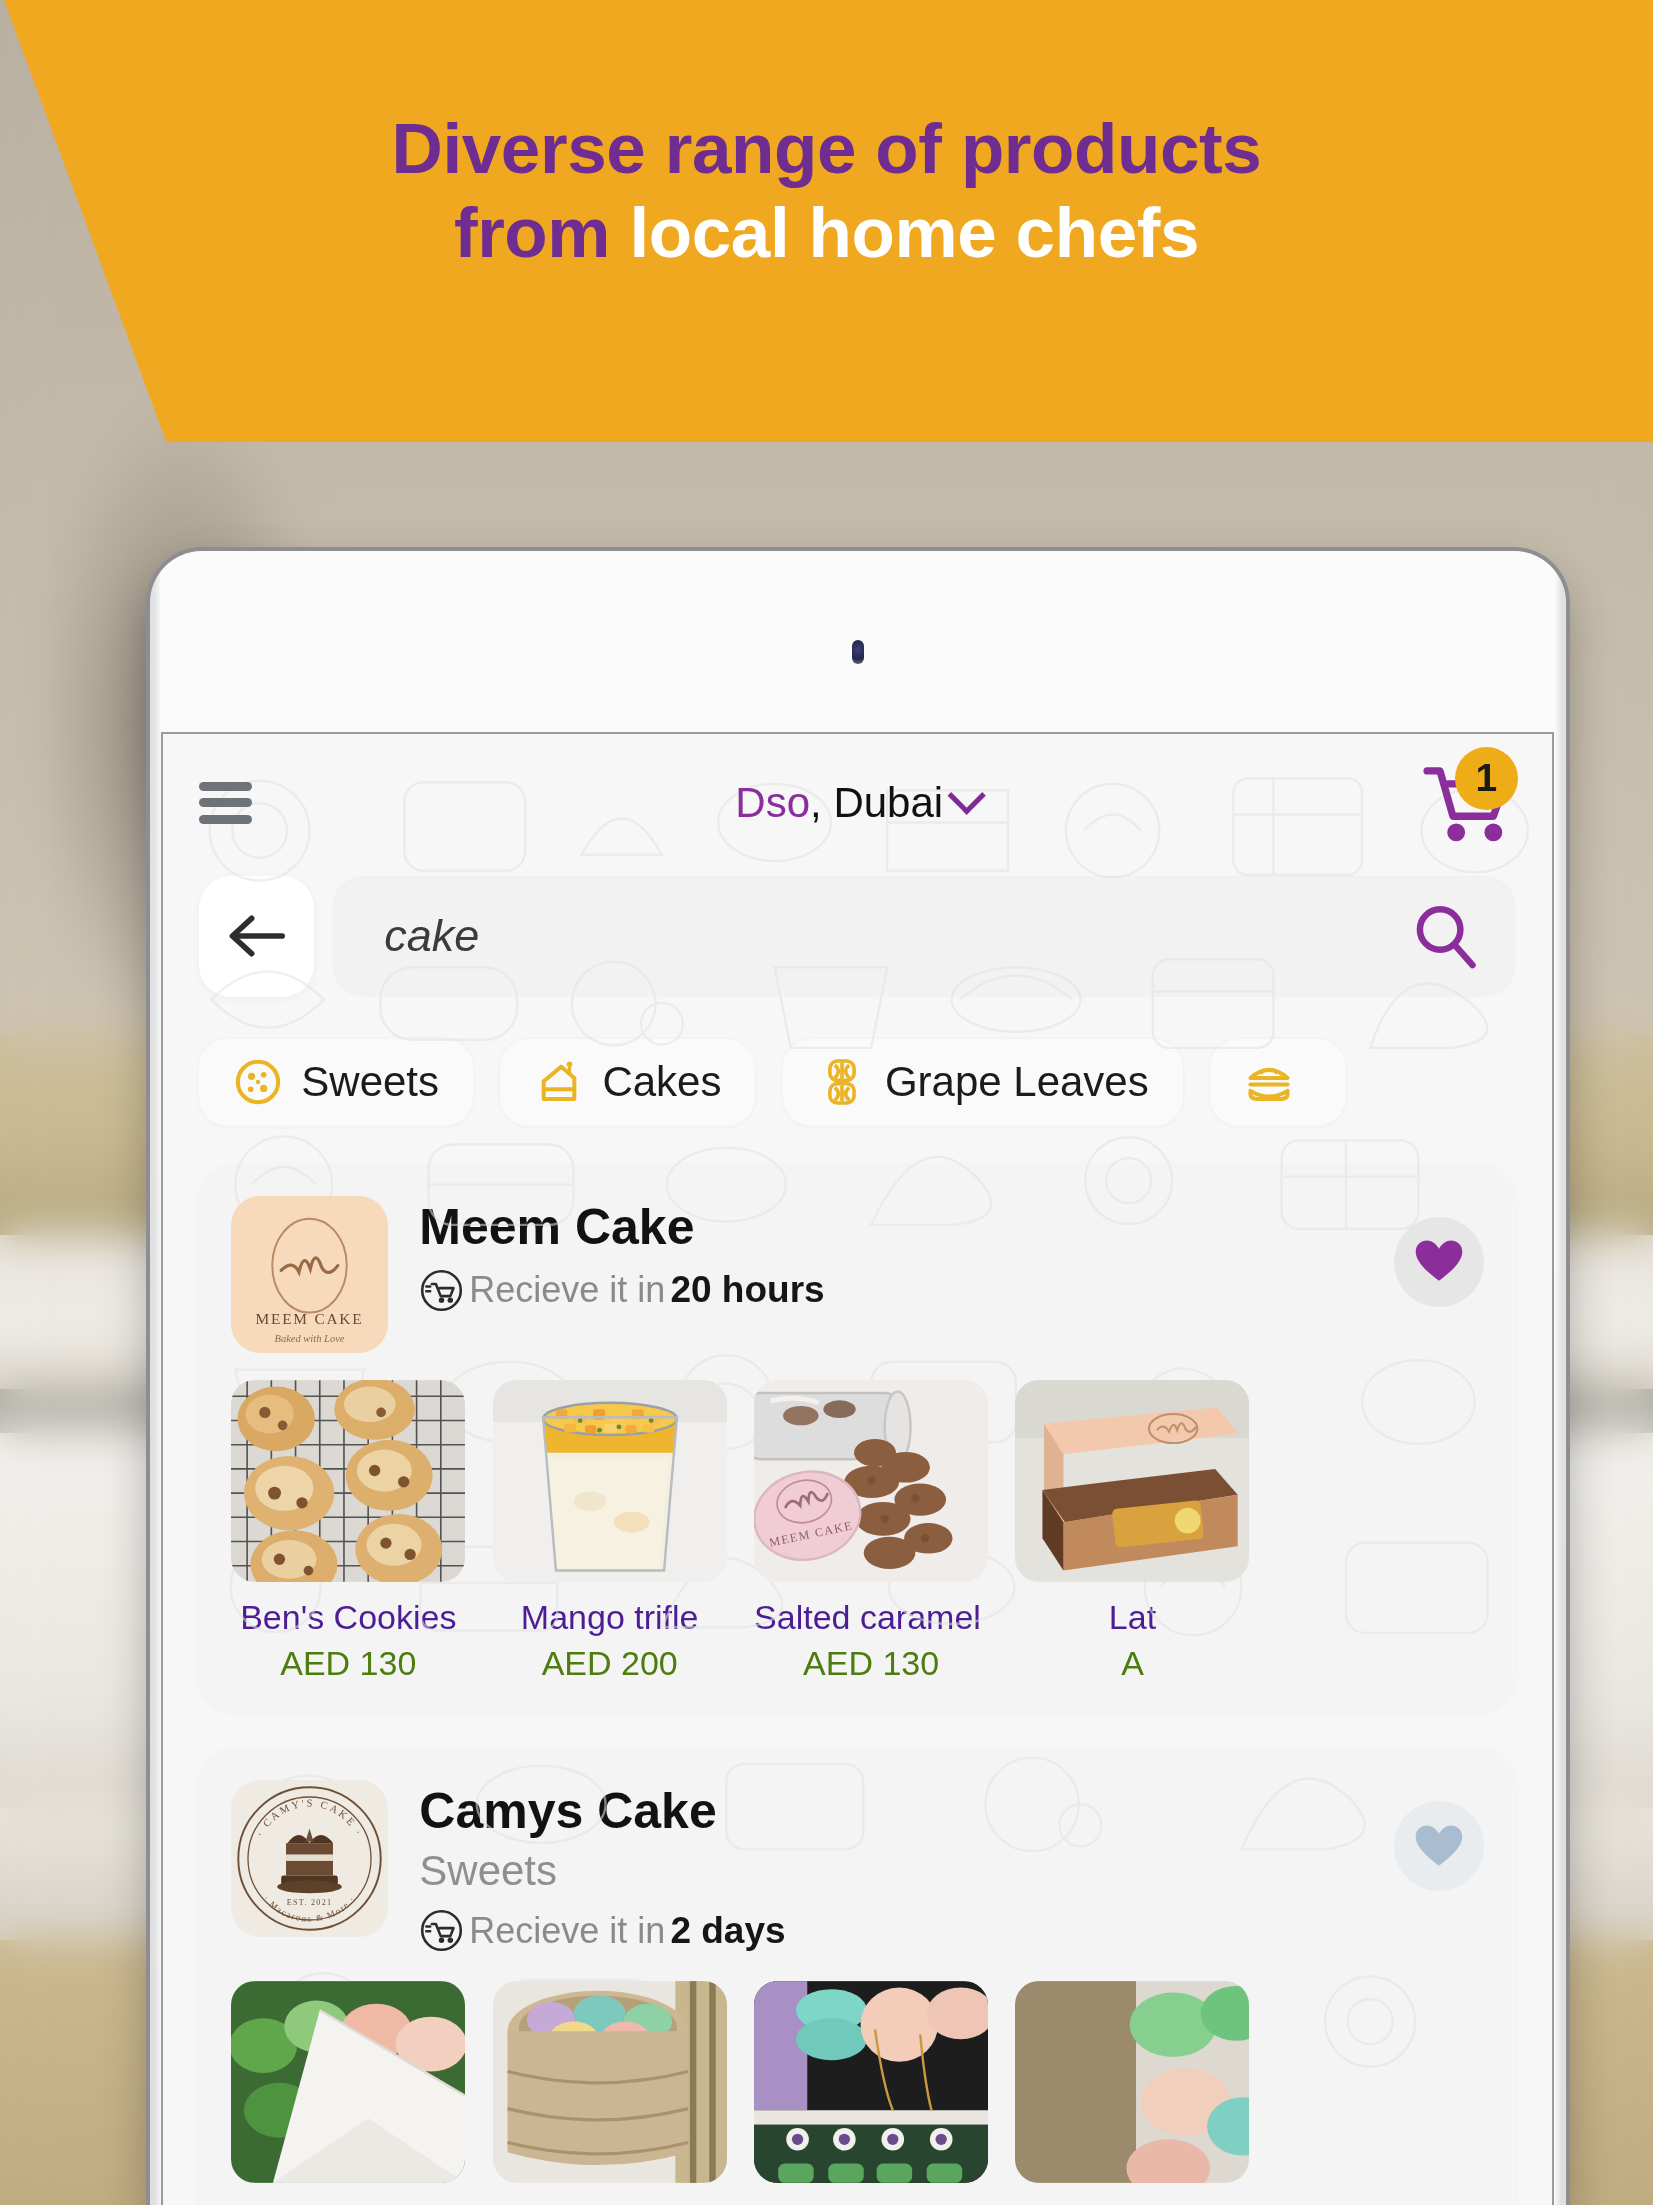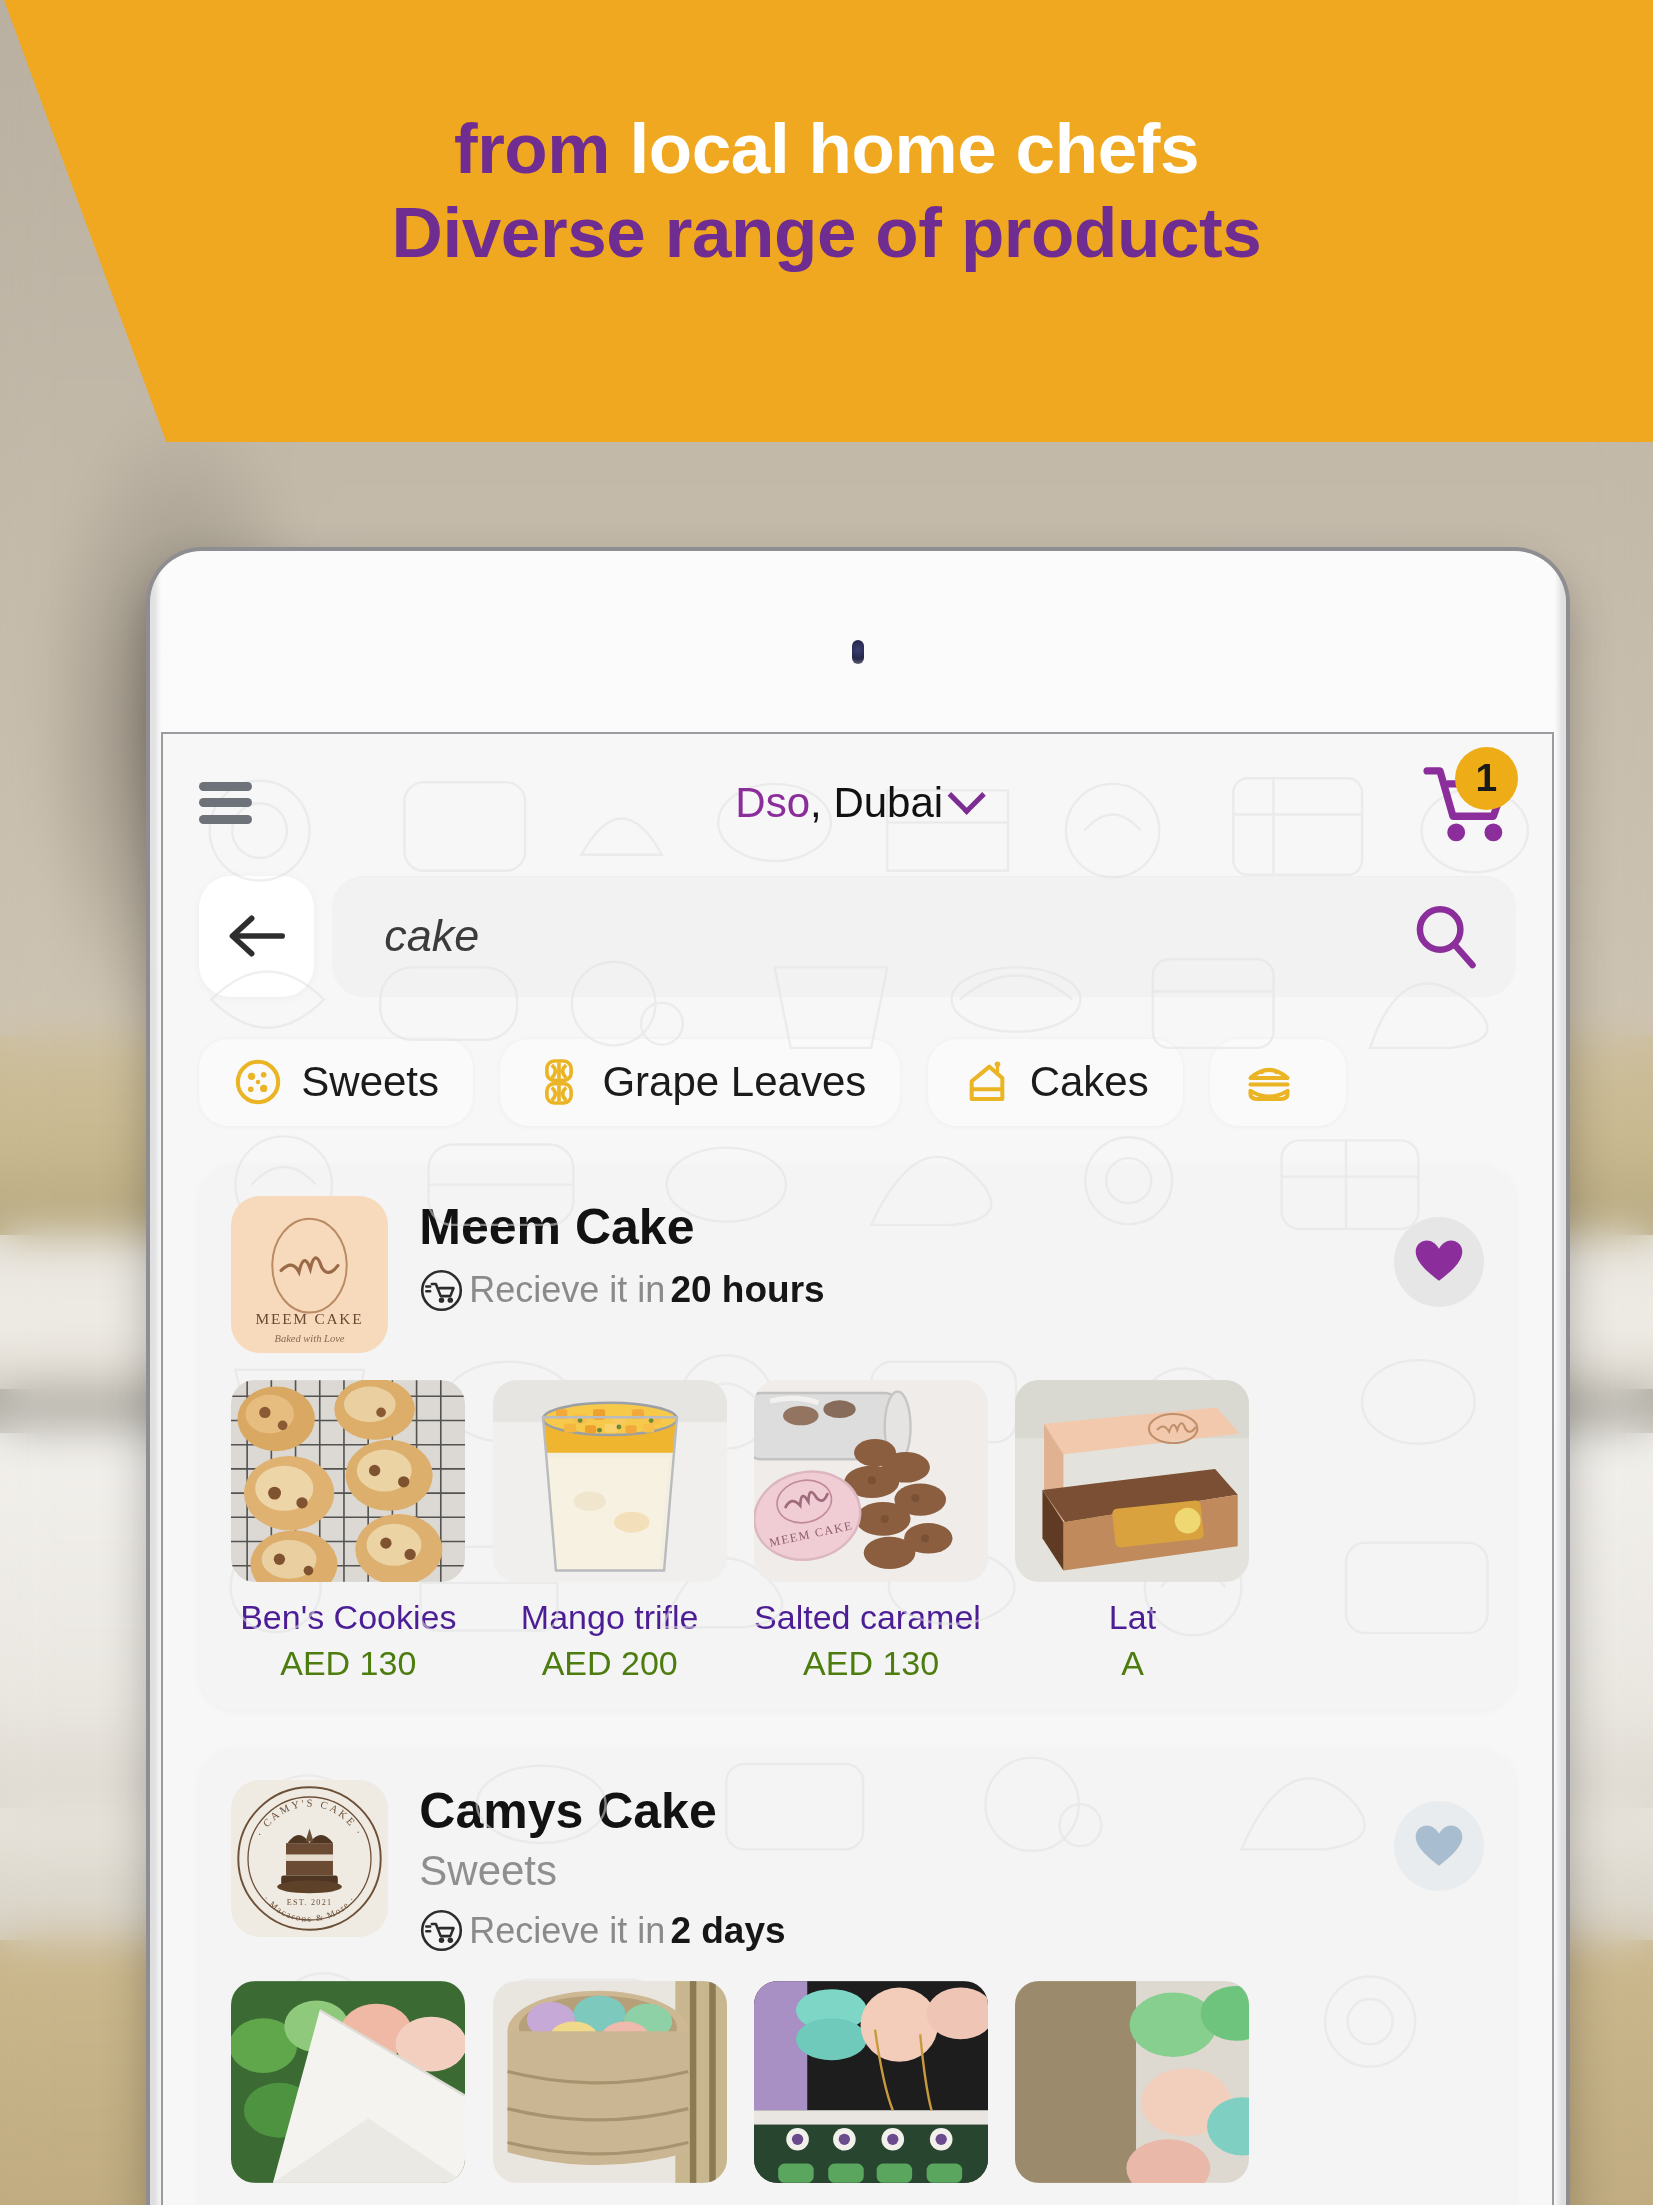--- a/index.html
+++ b/index.html
@@ -151,22 +151,22 @@
   <div class="bg-band bg-floor"></div>
   <div class="bg-band bg-base"></div>
   <div class="bg-band bg-wood"></div>
   <div class="bg-blobL"></div>
   <div class="bg-blobR"></div>
   <div class="bg-blur"></div>
 </div>
 
 <div id="banner-shape"></div>
 <div id="banner-text">
+  <div class="hline pur">Diverse range of products</div>
   <div class="hline"><span class="pur">from </span><span class="wht">local home chefs</span></div>
-  <div class="hline pur">Diverse range of products</div>
 </div>
 
 <div id="device">
   <div id="device-inner-shade"></div>
   <div id="camera"></div>
 
   <div id="screen">
 
     <svg id="doodle" viewBox="0 0 1726 1826" preserveAspectRatio="none">
       <g fill="none" stroke="#e2e2e2" stroke-width="3">
@@ -283,40 +283,40 @@
             <circle cx="38" cy="22" r="3.5" fill="#eab424"></circle>
           <circle cx="22" cy="40" r="3.5" fill="#eab424"></circle>
             <circle cx="38" cy="39" r="4.5" fill="#eab424"></circle>
           <circle cx="31" cy="31" r="2.8" fill="#eab424"></circle>
         </svg>
         <span class="chip-label">Sweets</span>
       </div>
 
       <div class="chip">
         <svg width="50" height="50" viewBox="0 0 62 62">
+          <g fill="none" stroke="#eab424" stroke-width="5" stroke-linejoin="round">
+            <path d="M12 52 V30 L34 12 L50 26 V52 Z"></path>
+            <path d="M12 40 H50"></path>
+          </g>
+          <path d="M44 12 v8" stroke="#eab424" stroke-width="4" stroke-linecap="round"></path>
+          <circle cx="44" cy="9" r="3.5" fill="#eab424"></circle>
+        </svg>
+        <span class="chip-label">Cakes</span>
+      </div>
+
+      <div class="chip">
+        <svg width="50" height="50" viewBox="0 0 62 62">
           <g fill="none" stroke="#eab424" stroke-width="4.5" stroke-linejoin="round">
             <rect x="16" y="5" width="30" height="24" rx="9"></rect>
             <rect x="16" y="33" width="30" height="24" rx="9"></rect>
             <path d="M31 7 v20 M22 10 q9 7 0 16 M40 10 q-9 7 0 16"></path>
             <path d="M31 35 v20 M22 38 q9 7 0 16 M40 38 q-9 7 0 16"></path>
           </g>
         </svg>
         <span class="chip-label">Grape Leaves</span>
-      </div>
-
-      <div class="chip">
-        <svg width="50" height="50" viewBox="0 0 62 62">
-          <g fill="none" stroke="#eab424" stroke-width="5" stroke-linejoin="round">
-            <path d="M12 52 V30 L34 12 L50 26 V52 Z"></path>
-            <path d="M12 40 H50"></path>
-          </g>
-          <path d="M44 12 v8" stroke="#eab424" stroke-width="4" stroke-linecap="round"></path>
-          <circle cx="44" cy="9" r="3.5" fill="#eab424"></circle>
-        </svg>
-        <span class="chip-label">Cakes</span>
       </div>
 
       <div class="chip">
         <svg width="50" height="50" viewBox="0 0 62 62">
           <g fill="none" stroke="#eab424" stroke-width="5" stroke-linejoin="round" stroke-linecap="round">
             <path d="M8 26 q23 -20 46 0 Z"></path>
             <path d="M8 34 H54"></path>
             <path d="M8 42 q23 14 46 0 v4 q0 6 -8 6 H16 q-8 0 -8 -6 Z"></path>
           </g>
           <circle cx="22" cy="19" r="2.4" fill="#eab424"></circle>

